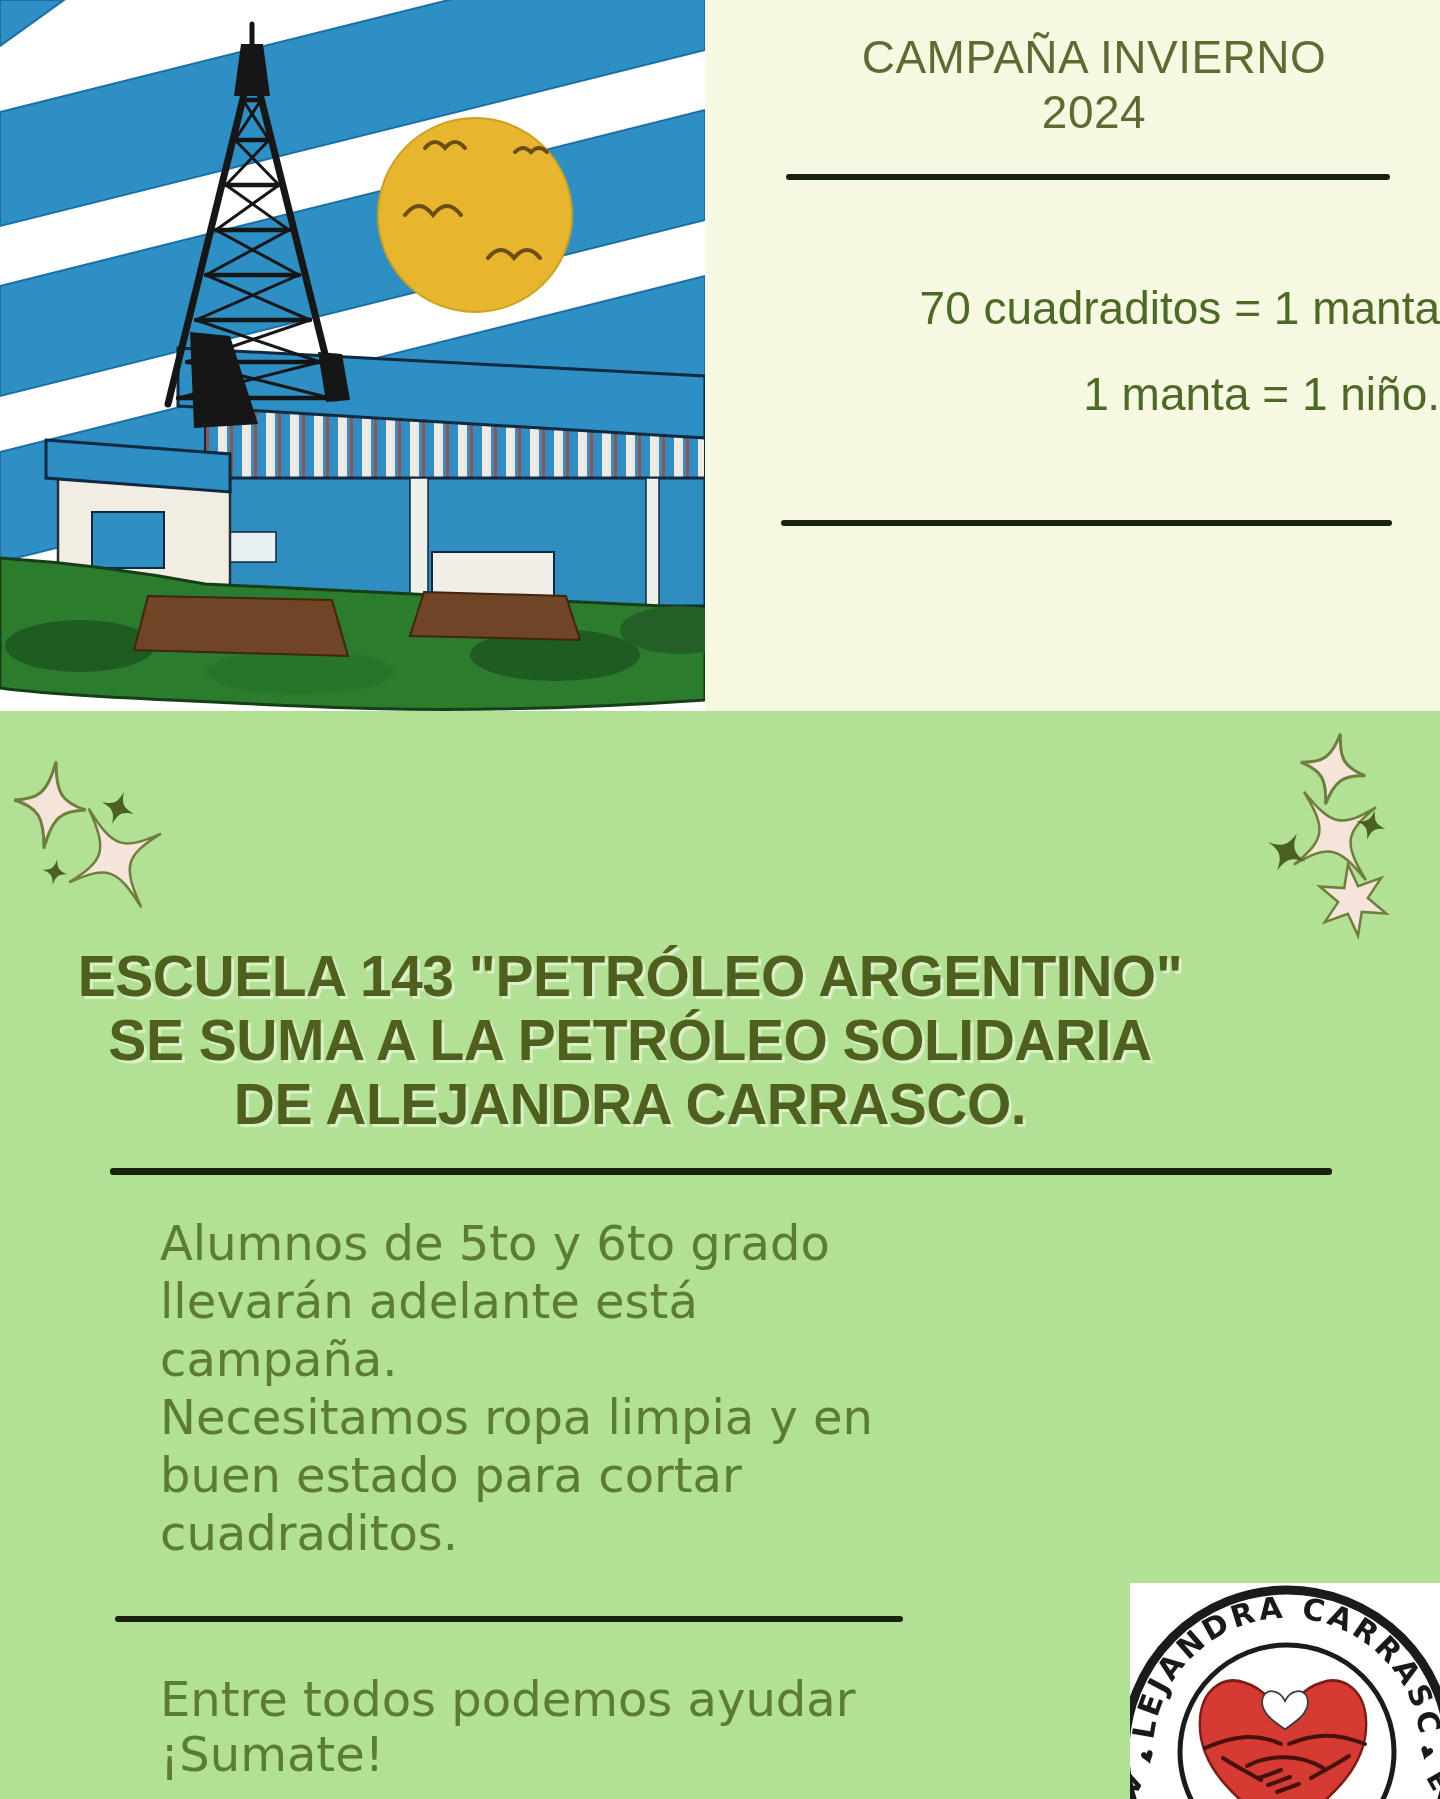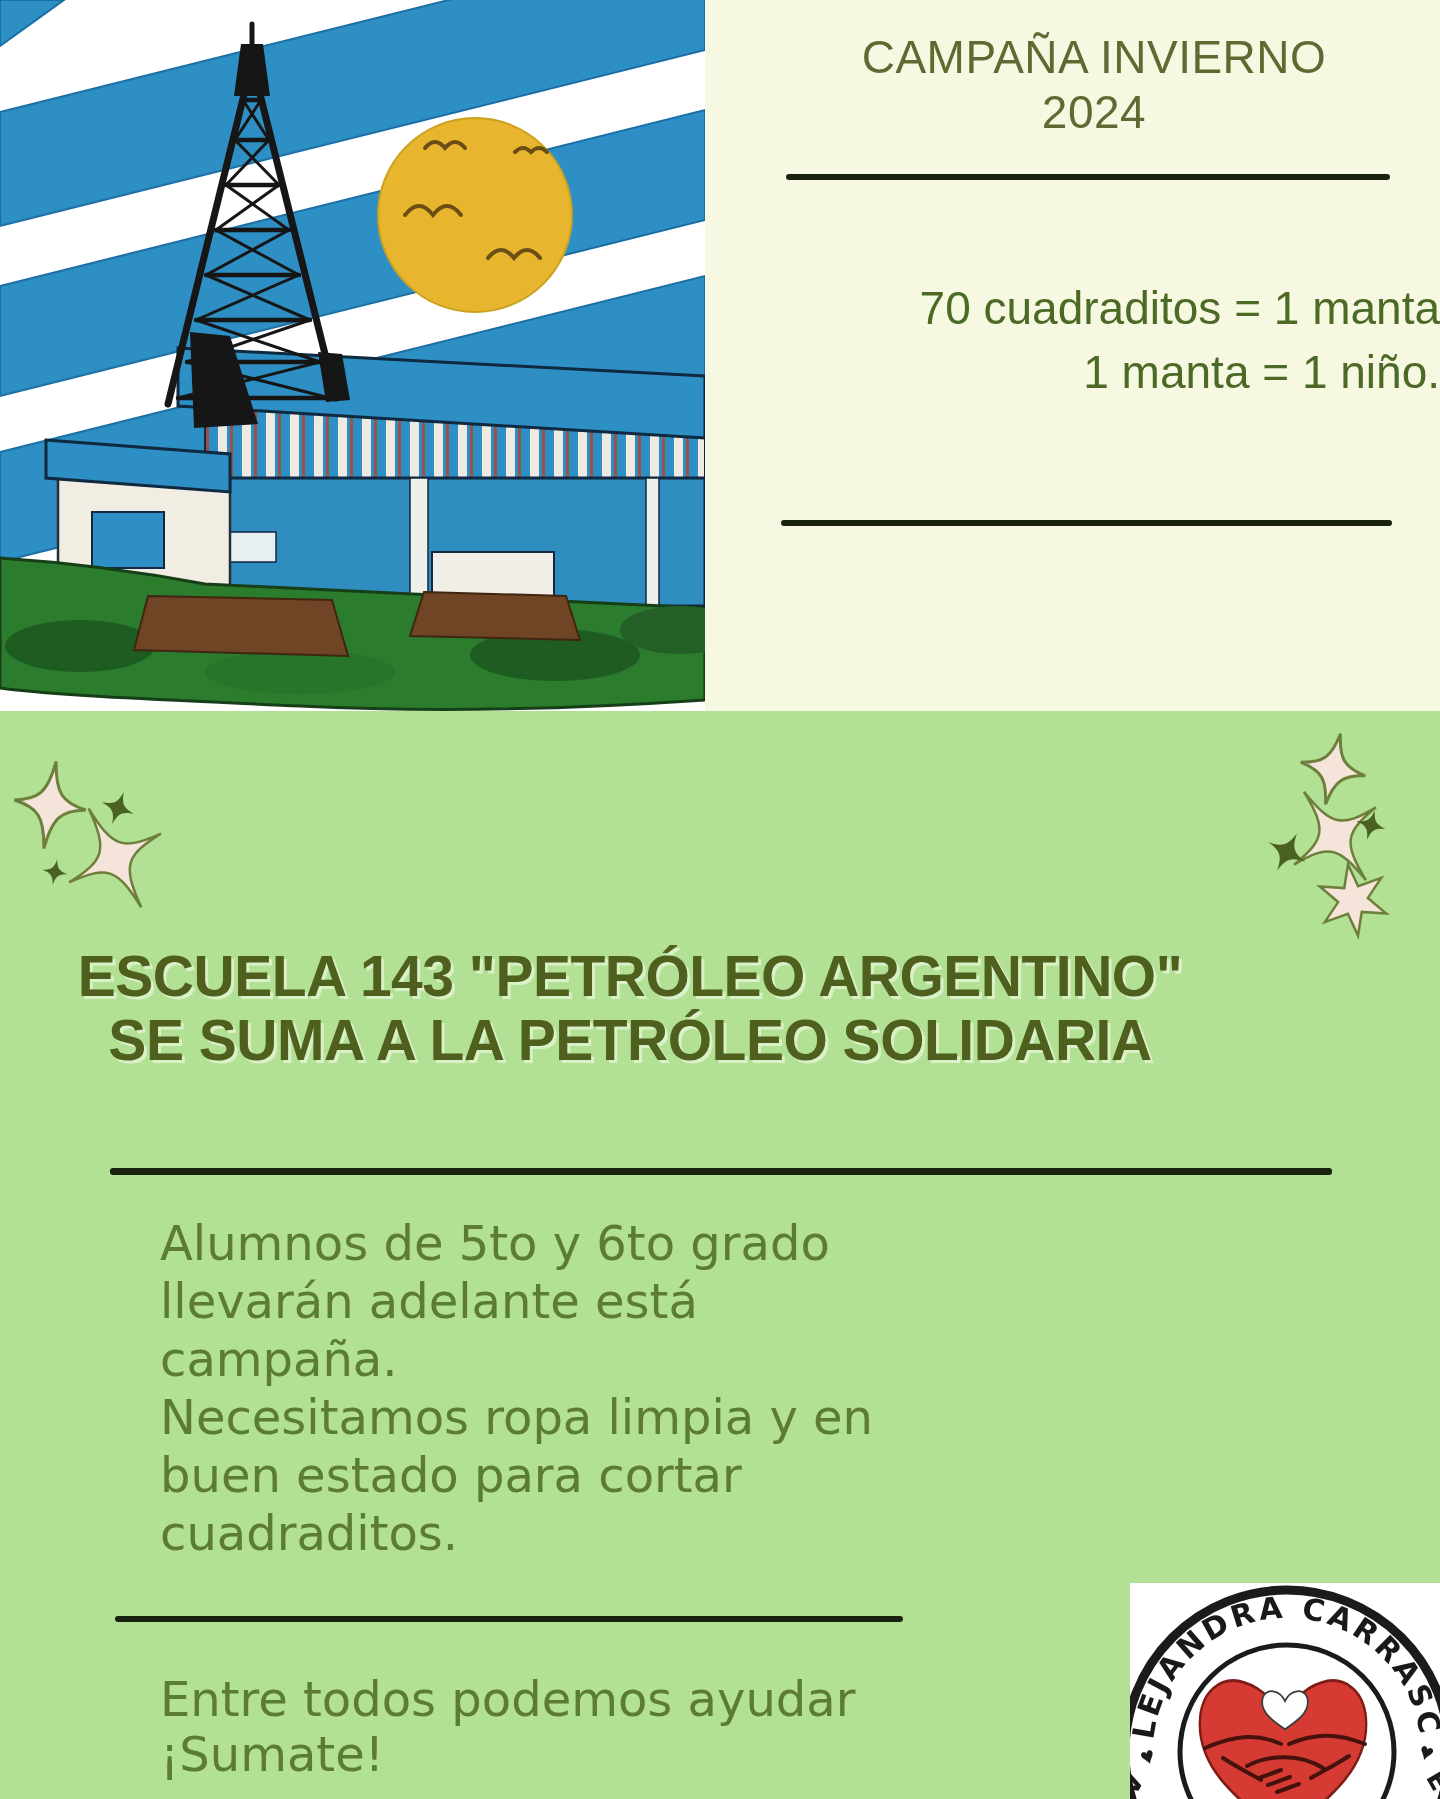--- a/index.html
+++ b/index.html
@@ -12,21 +12,21 @@
   .drawing-panel{position:absolute;left:0;top:0;width:705px;height:712px;background:#ffffff;}
   .campaign-title{
     position:absolute;left:705px;top:30px;width:778px;text-align:center;
     color:#5d6b33;font-size:46px;line-height:55px;letter-spacing:.5px;
     font-family:"Liberation Sans",sans-serif;
   }
   .equation{
     position:absolute;left:705px;width:735px;text-align:right;
     color:#4c6a26;font-size:46px;font-family:"Liberation Sans",sans-serif;
   }
-  .eq-1{top:281px;} .eq-2{top:345px;}
+  .eq-1{top:281px;} .eq-2{top:367px;}
   .rule{position:absolute;background:#19210f;border-radius:3px;}
   .rule-top-1{left:786px;top:174px;width:604px;height:6px;}
   .rule-top-2{left:781px;top:520px;width:611px;height:6px;}
   
   .green-section{position:absolute;left:0;top:711px;width:1440px;height:1088px;background:#b2e094;}
   .stars{position:absolute;}
   .stars-left{left:0;top:730px;}
   .stars-right{left:1225px;top:715px;}
   .heading{
     position:absolute;left:20px;top:944px;width:1220px;text-align:center;
@@ -190,20 +190,21 @@
       <path d="M0,-21 C2.5,-6 6,-2.5 21,0 C6,2.5 2.5,6 0,21 C-2.5,6 -6,2.5 -21,0 C-6,-2.5 -2.5,-6 0,-21 Z" fill="#4a611f"></path>
     </g>
     <g transform="translate(128,185) rotate(-8)">
       <polygon points="0,-36 7,-13 31,-18 15,0 31,18 7,13 0,36 -7,13 -31,18 -15,0 -31,-18 -7,-13" fill="#f4e4da" stroke="#6e7f3c" stroke-width="2.5"></polygon>
     </g>
   </svg>
 
   <div class="heading">
     <div>ESCUELA 143 "PETRÓLEO ARGENTINO"</div>
     <div>SE SUMA A LA PETRÓLEO SOLIDARIA</div>
+    <div>DE ALEJANDRA CARRASCO.</div>
   </div>
 
   <div class="rule rule-heading"></div>
 
   <div class="body-text">
     <div>Alumnos de 5to y 6to grado</div>
     <div>llevarán adelante está</div>
     <div>campaña.</div>
     <div>Necesitamos ropa limpia y en</div>
     <div>buen estado para cortar</div>

